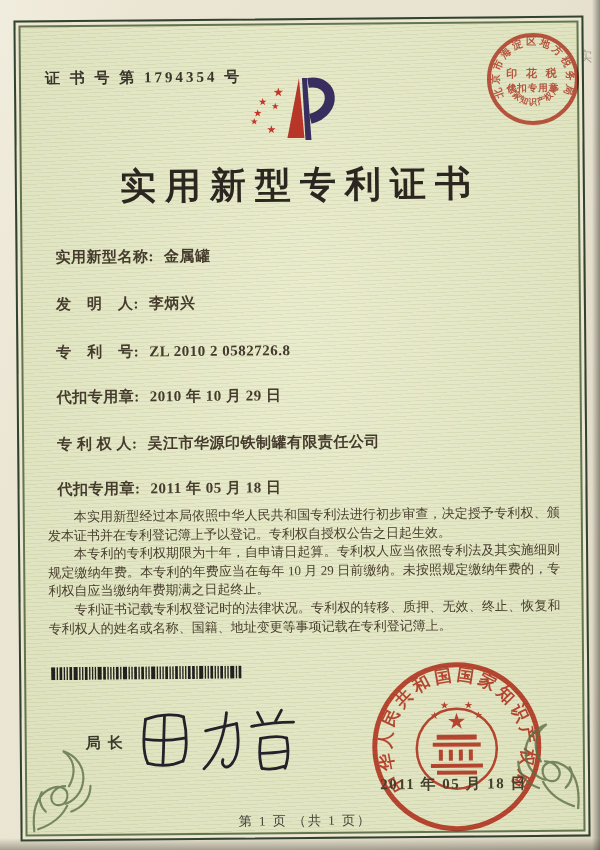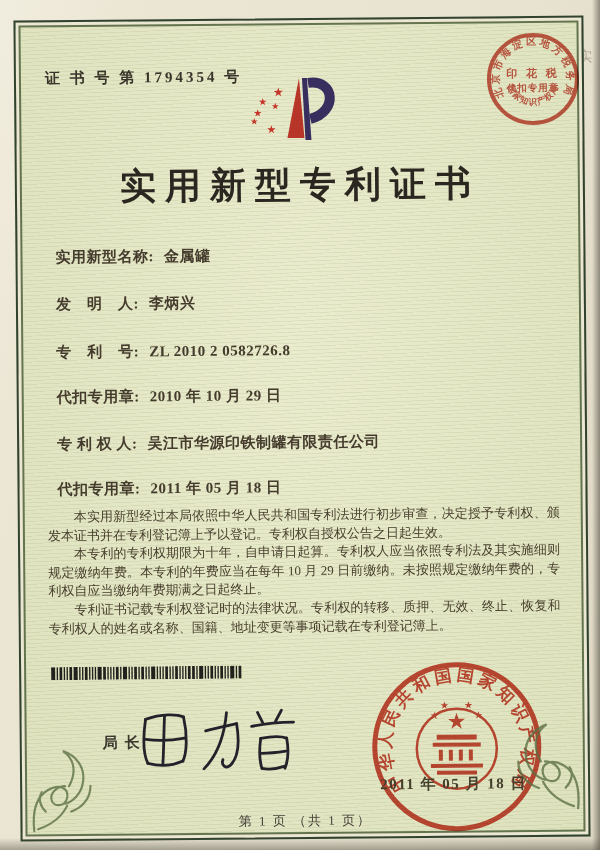--- a/index.html
+++ b/index.html
@@ -28,21 +28,21 @@
     font-size:36px;font-weight:bold;letter-spacing:9px;color:#2b2720;}
   .field{position:absolute;left:38px;font-size:15px;color:#443b2d;font-weight:600;
     letter-spacing:.5px;white-space:nowrap;}
   .field .val{margin-left:10px;}
   .f-name{top:226px;} .f-inventor{top:273px;} .f-patno{top:321px;}
   .f-filing{top:366px;} .f-patentee{top:413px;} .f-grant{top:458px;}
   .bodytext{position:absolute;left:28px;top:486px;width:512px;font-size:13px;
     line-height:18.6px;color:#483f2e;text-align:justify;font-weight:500;}
   .bodytext p{margin:0;text-indent:2em;}
   .barcode{position:absolute;left:30px;top:645px;}
-  .sig-title{position:absolute;left:81px;top:712px;font-size:15px;letter-spacing:7px;
+  .sig-title{position:absolute;left:64px;top:712px;font-size:15px;letter-spacing:7px;
     color:#3b382d;font-weight:600;}
   .sig-svg{position:absolute;left:112px;top:684px;}
   .visually-hidden{position:absolute;width:1px;height:1px;overflow:hidden;clip:rect(0 0 0 0);}
   .seal{position:absolute;left:345px;top:638px;opacity:.88;mix-blend-mode:multiply;}
   .seal-date{position:absolute;left:358px;top:756px;font-size:15px;font-weight:bold;
     color:#443e2c;letter-spacing:1.5px;z-index:5;}
   .footer{position:absolute;left:0;top:792px;width:100%;text-align:center;
     font-size:13px;letter-spacing:2px;color:#45413a;}
   .orn-left{position:absolute;left:4px;top:720px;}
   .orn-right{position:absolute;left:482px;top:688px;transform:scaleX(-1);}

